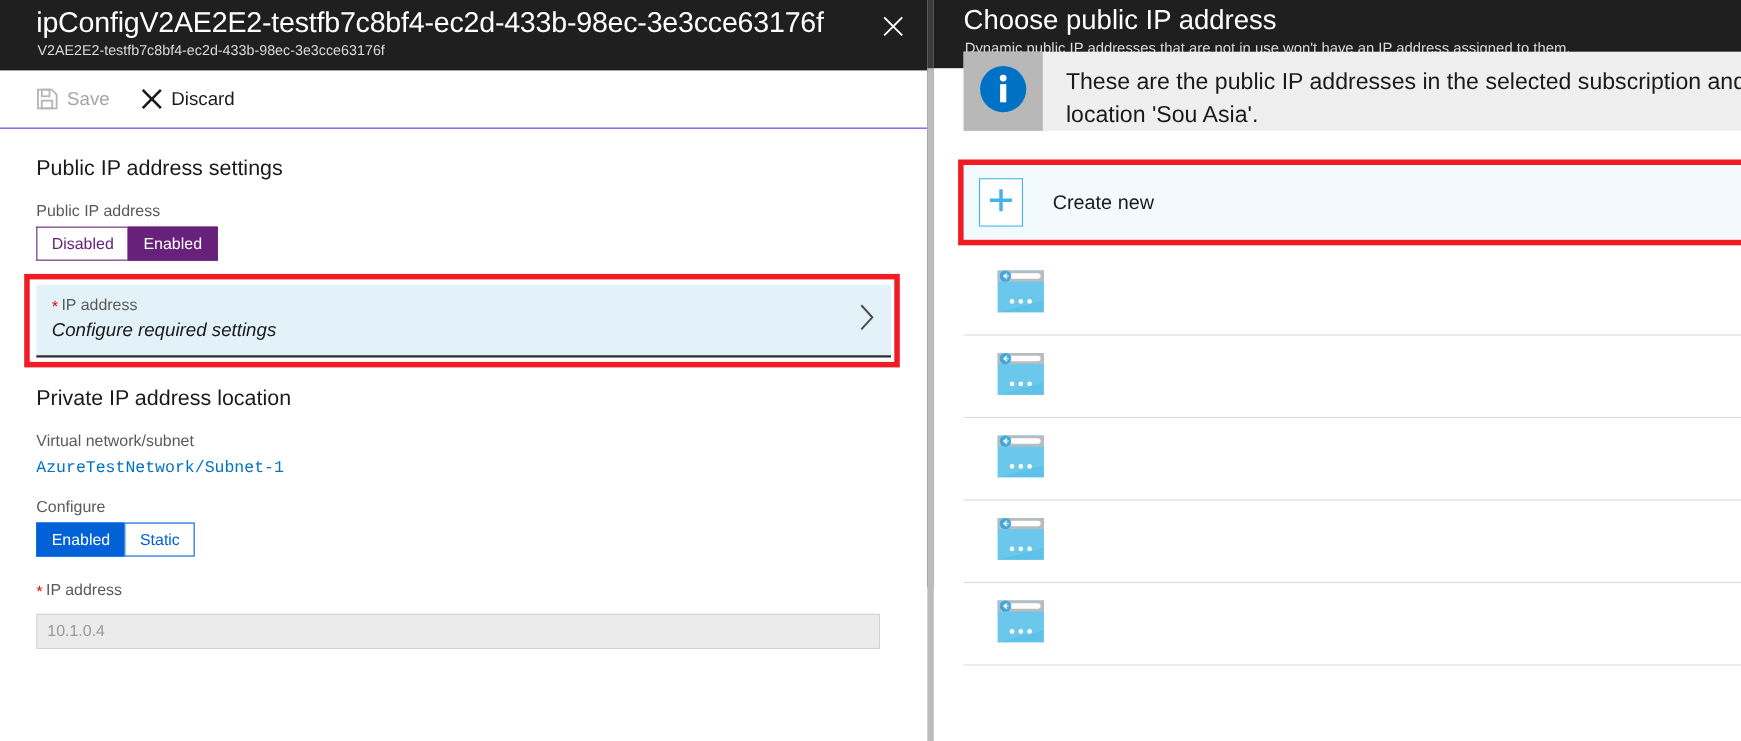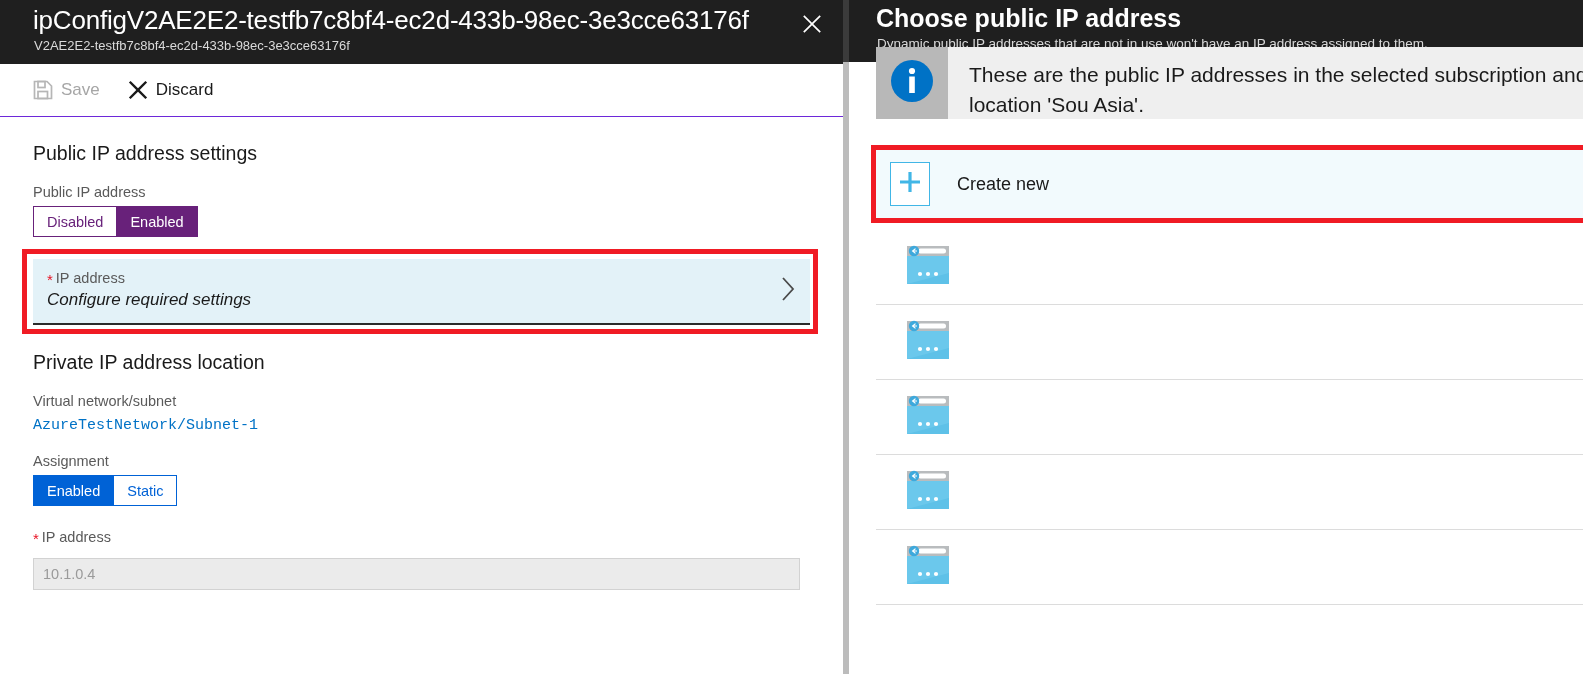--- a/index.html
+++ b/index.html
@@ -147,21 +147,21 @@
   .right-blade {
     position: absolute; left: 849px; top: 0;
     width: 734px; height: 674px; background: #ffffff;
     overflow: hidden;
   }
   .r-header {
     height: 62px; background: #1f1f1f; color:#fff; position: relative;
   }
   .r-title {
     position: absolute; left: 27px; top: 4px;
-    font-size: 25px; font-weight: 700; white-space: nowrap;
+    font-size: 25px; font-weight: 400; white-space: nowrap;
   }
   .r-subtitle {
     position: absolute; left: 28px; top: 36px;
     font-size: 13.5px; color: #dadada; white-space: nowrap;
   }
 
   .info-banner {
     position: absolute; left: 27px; top: 47px;
     width: 760px; height: 72px;
     display: flex; background: #efefef;
@@ -270,21 +270,21 @@
         </div>
         <div class="redbox"></div>
       </div>
 
       <div class="section-title" style="margin-top:26px;">Private IP address location</div>
 
       <div class="field-label">Virtual network/subnet</div>
 
       <div class="link-text">AzureTestNetwork/Subnet-1</div>
 
-      <div class="field-label">Assignment</div>
+      <div class="field-label">Configure</div>
 
       <div class="seg blue">
         <div class="opt on">Enabled</div>
         <div class="opt off">Static</div>
       </div>
 
       <div class="field-label req" style="margin-top:22px;">IP address</div>
 
       <input class="text-input" type="text" readonly="" value="10.1.0.4" style="">
     </div>

